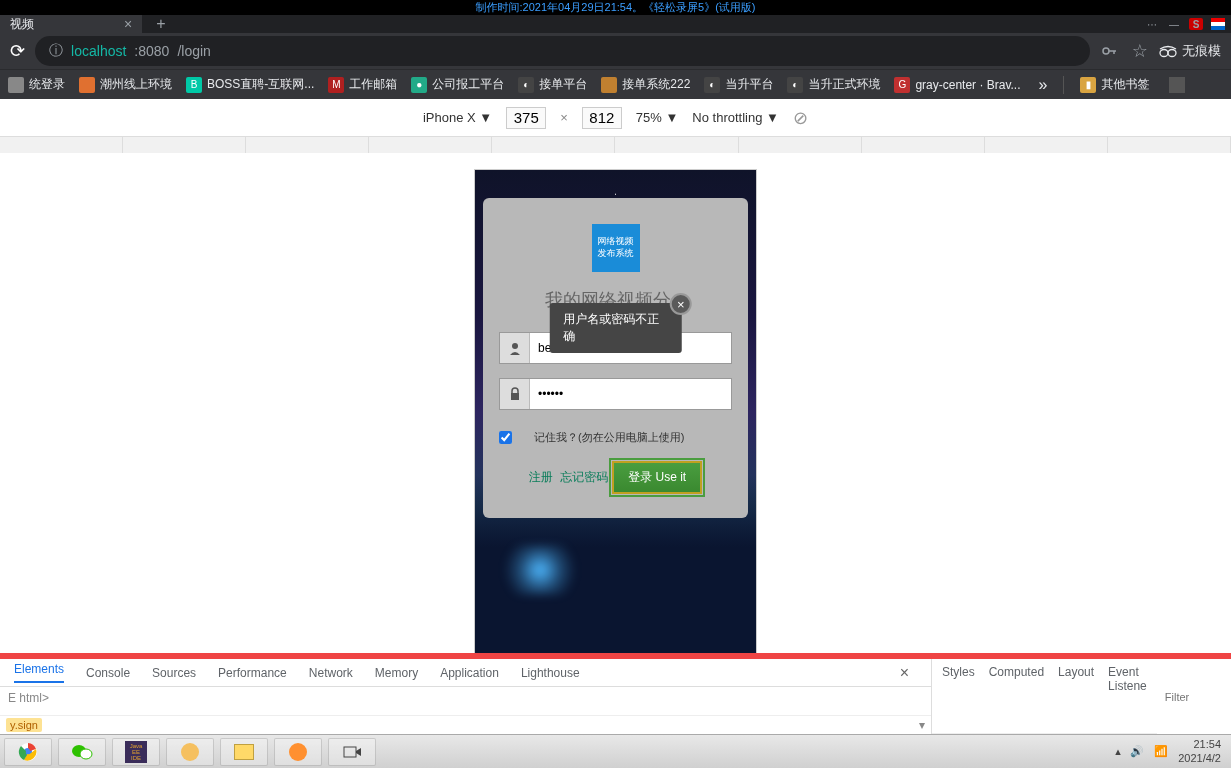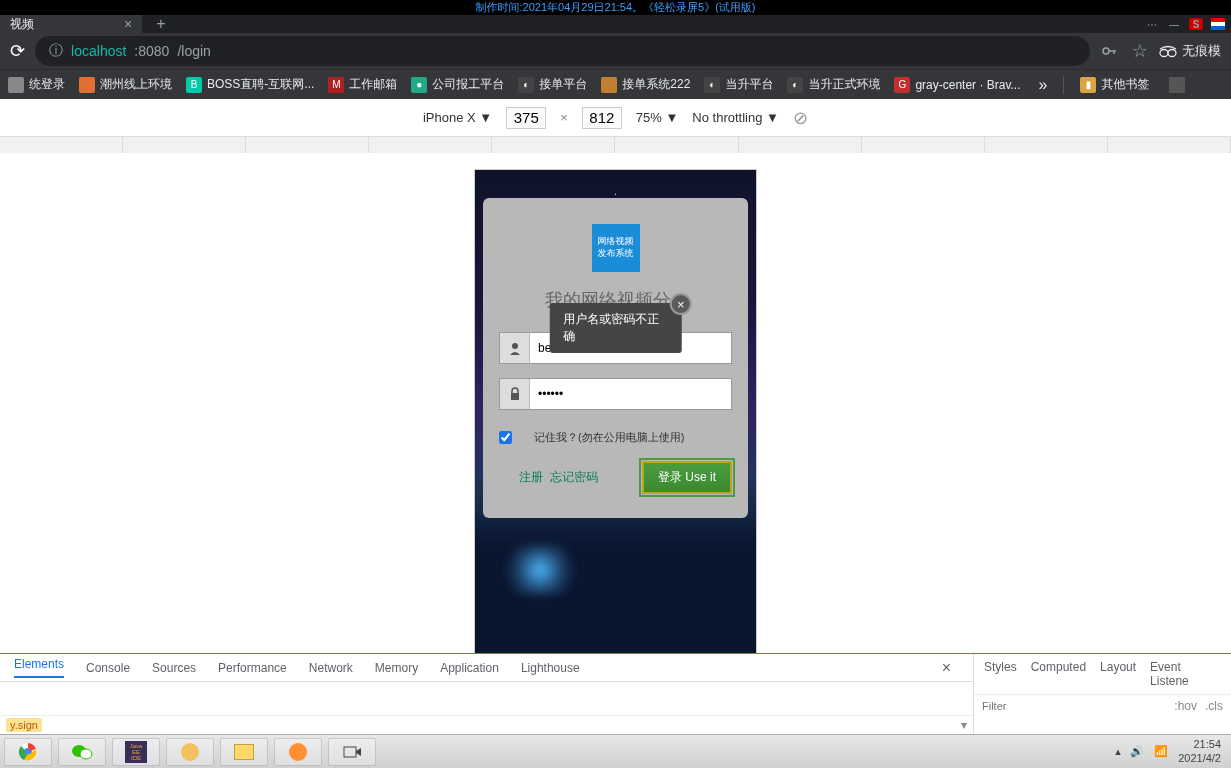--- a/index.html
+++ b/index.html
@@ -61,34 +61,34 @@
 .toast { position:absolute; left:50%; top:105px; transform:translateX(-50%); background:#454545; color:#fff; font-size:12px; padding:8px 14px; border-radius:3px; z-index:10; }
 .toast-close { position:absolute; right:-10px; top:-10px; width:22px; height:22px; border-radius:50%; background:#5a5a5a; border:2px solid #999; color:#fff; display:flex; align-items:center; justify-content:center; font-size:13px; cursor:pointer; }
 
 .input-row { display:flex; margin-bottom:14px; border:1px solid #999; background:#fff; height:32px; }
 .input-ico { width:30px; background:#ddd; border-right:1px solid #bbb; display:flex; align-items:center; justify-content:center; color:#666; font-size:13px; }
 .input-row input { flex:1; border:none; padding:0 8px; font-size:12px; outline:none; background:transparent; }
 
 .remember { display:flex; align-items:center; gap:22px; font-size:11px; color:#333; margin:20px 0 16px; }
 .remember input { accent-color:#1a73e8; }
 
-.login-foot { display:flex; align-items:center; justify-content:space-between;margin-left:20px; }
+.login-foot { display:flex; align-items:center; justify-content:center; }
 .links { font-size:12px; color:#0a7d5a; }
 .links a { color:#0a7d5a; text-decoration:none; margin-right:4px; }
 .login-btn { background:linear-gradient(#4a9d3f,#3a8930); color:#fff; border:2px solid #c0a020; padding:6px 14px; font-size:12px; cursor:pointer; outline:2px solid #4a9d3f; outline-offset:1px; }
 
 
-.dt { position:absolute; bottom:34px; left:0; right:0; height:81px; background:#fff; border-top:1px solid #ef4444; font-size:12px; display:flex; }
+.dt { position:absolute; bottom:34px; left:0; right:0; height:81px; background:#fff; border-top:6px solid #ef4444; font-size:12px; display:flex; }
 .dt-left { flex:1; display:flex; flex-direction:column; }
 .dt-tabs { display:flex; border-bottom:1px solid #ddd; height:28px; align-items:center; gap:22px; padding:0 14px; color:#5f6368; }
 .dt-tabs .active { color:#1a73e8; border-bottom:2px solid #1a73e8; padding-bottom:5px; }
 .dt-dom { padding:4px 8px; color:#888; }
 .dt-crumb { border-top:1px solid #eee; padding:2px 6px; display:flex; gap:8px; align-items:center; margin-top:auto; }
 .dt-crumb .sel { background:#fde293; color:#b06000; padding:1px 4px; border-radius:2px; font-size:11px; }
-.dt-right { width:258px; border-left:1px solid #ddd; display:flex; flex-direction:column; }
+.dt-right { width:300px; border-left:1px solid #ddd; display:flex; flex-direction:row; }
 .dt-rtabs { display:flex; gap:14px; padding:6px 10px; color:#5f6368; font-size:12px; border-bottom:1px solid #eee; }
 .dt-filter { display:flex; padding:4px 8px; gap:8px; color:#888; align-items:center; }
 .dt-filter input { flex:1; border:none; font-size:11px; outline:none; }
 .dt-x { margin-left:auto; color:#666; cursor:pointer; font-size:16px; padding:4px 8px; }
 
 
 .taskbar { position:absolute; bottom:0; left:0; right:0; height:34px; background:linear-gradient(#e8e8e8,#d0d0d0); border-top:1px solid #aaa; display:flex; align-items:center; padding:0 4px; }
 .tb-icon { width:48px; height:28px; margin-right:6px; border:1px solid rgba(0,0,0,.15); border-radius:2px; display:flex; align-items:center; justify-content:center; background:rgba(255,255,255,.3); }
 .tb-tray { margin-left:auto; display:flex; align-items:center; gap:10px; color:#444; font-size:11px; padding-right:6px; }
 .clock { text-align:right; line-height:1.2; }
@@ -272,20 +272,21 @@
       <span class="active">Elements</span>
       <span>Console</span>
       <span>Sources</span>
       <span>Performance</span>
       <span>Network</span>
       <span>Memory</span>
       <span>Application</span>
       <span>Lighthouse</span>
       <span class="dt-x">×</span>
     </div>
+    <div class="dt-dom">E html&gt;</div>
     <div class="dt-crumb">
       <span class="sel">y.sign</span>
       <span style="margin-left:auto;color:#888">▾</span>
     </div>
   </div>
   <div class="dt-right">
     <div class="dt-rtabs">
       <span>Styles</span>
       <span>Computed</span>
       <span>Layout</span>

